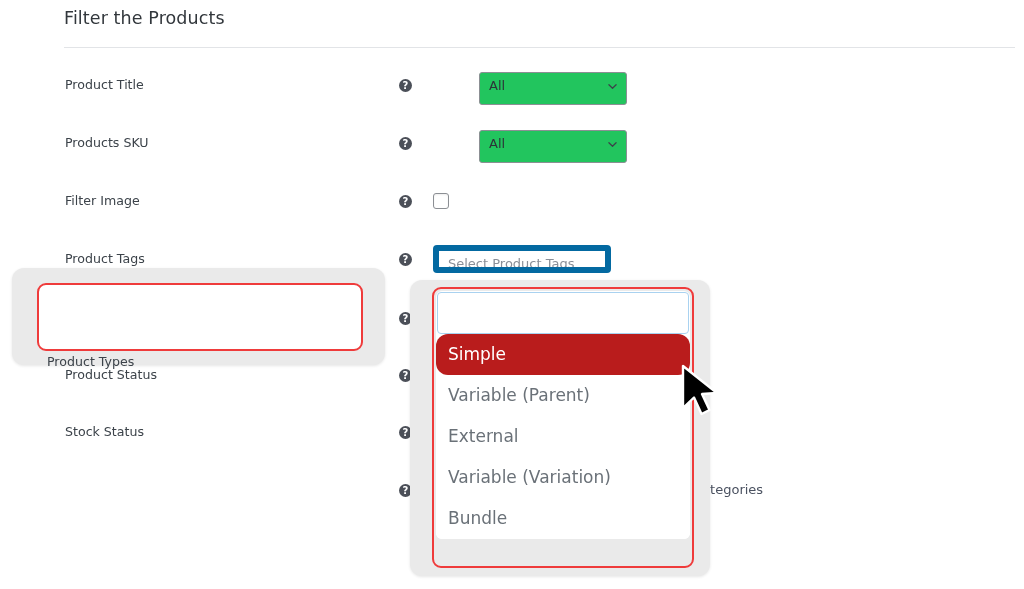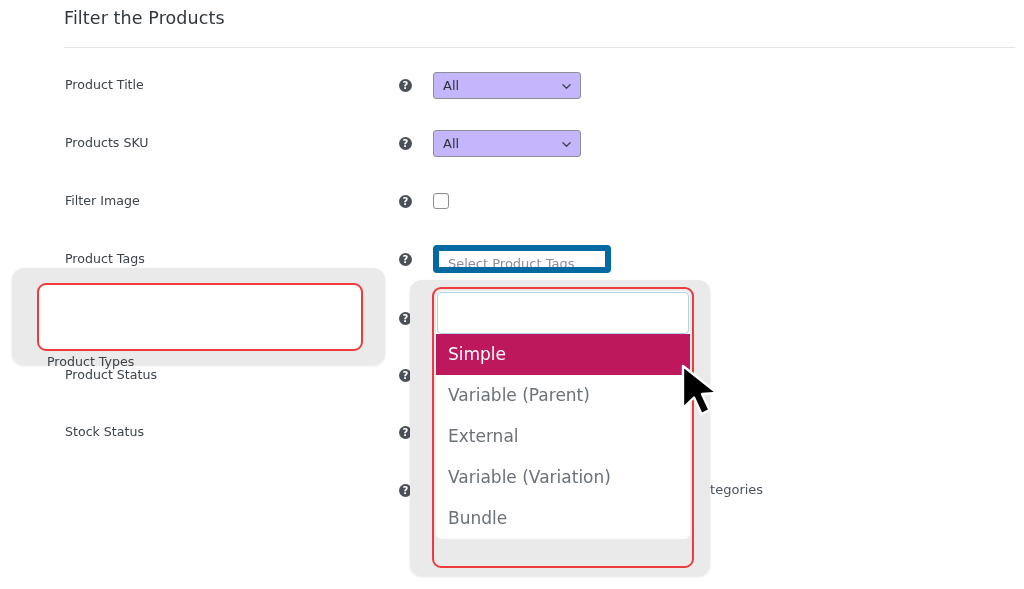--- a/index.html
+++ b/index.html
@@ -77,26 +77,27 @@
   .field-area {
     position: absolute;
     left: 433px;
     top: 0;
   }
 
   
   .sel {
     position: relative;
     width: 148px;
-    height: 27px;
+    height: 33px;
     box-sizing: border-box;
     border: 1px solid #8c8f94;
     border-radius: 3px;
-    background: #c4b5fd;
+    background: #22c55e;
     margin-top: 4px;
+    margin-left: 46px;
   }
   .sel-value {
     position: absolute;
     left: 9px;
     top: 0;
     line-height: 25px;
     font-size: 13px;
     color: #2c3338;
   }
   .chev {
@@ -227,22 +228,23 @@
   .dd-item {
     height: 41px;
     line-height: 41px;
     padding-left: 12px;
     font-size: 17px;
     color: #6a7178;
     white-space: nowrap;
     box-sizing: border-box;
   }
   .dd-item.selected {
-    background: #be185d;
+    background: #b91c1c;
     color: #ffffff;
+    border-radius: 12px;
   }
 
   
   .cursor {
     position: absolute;
     left: 681px;
     top: 364px;
     width: 46px;
     height: 58px;
     pointer-events: none;

